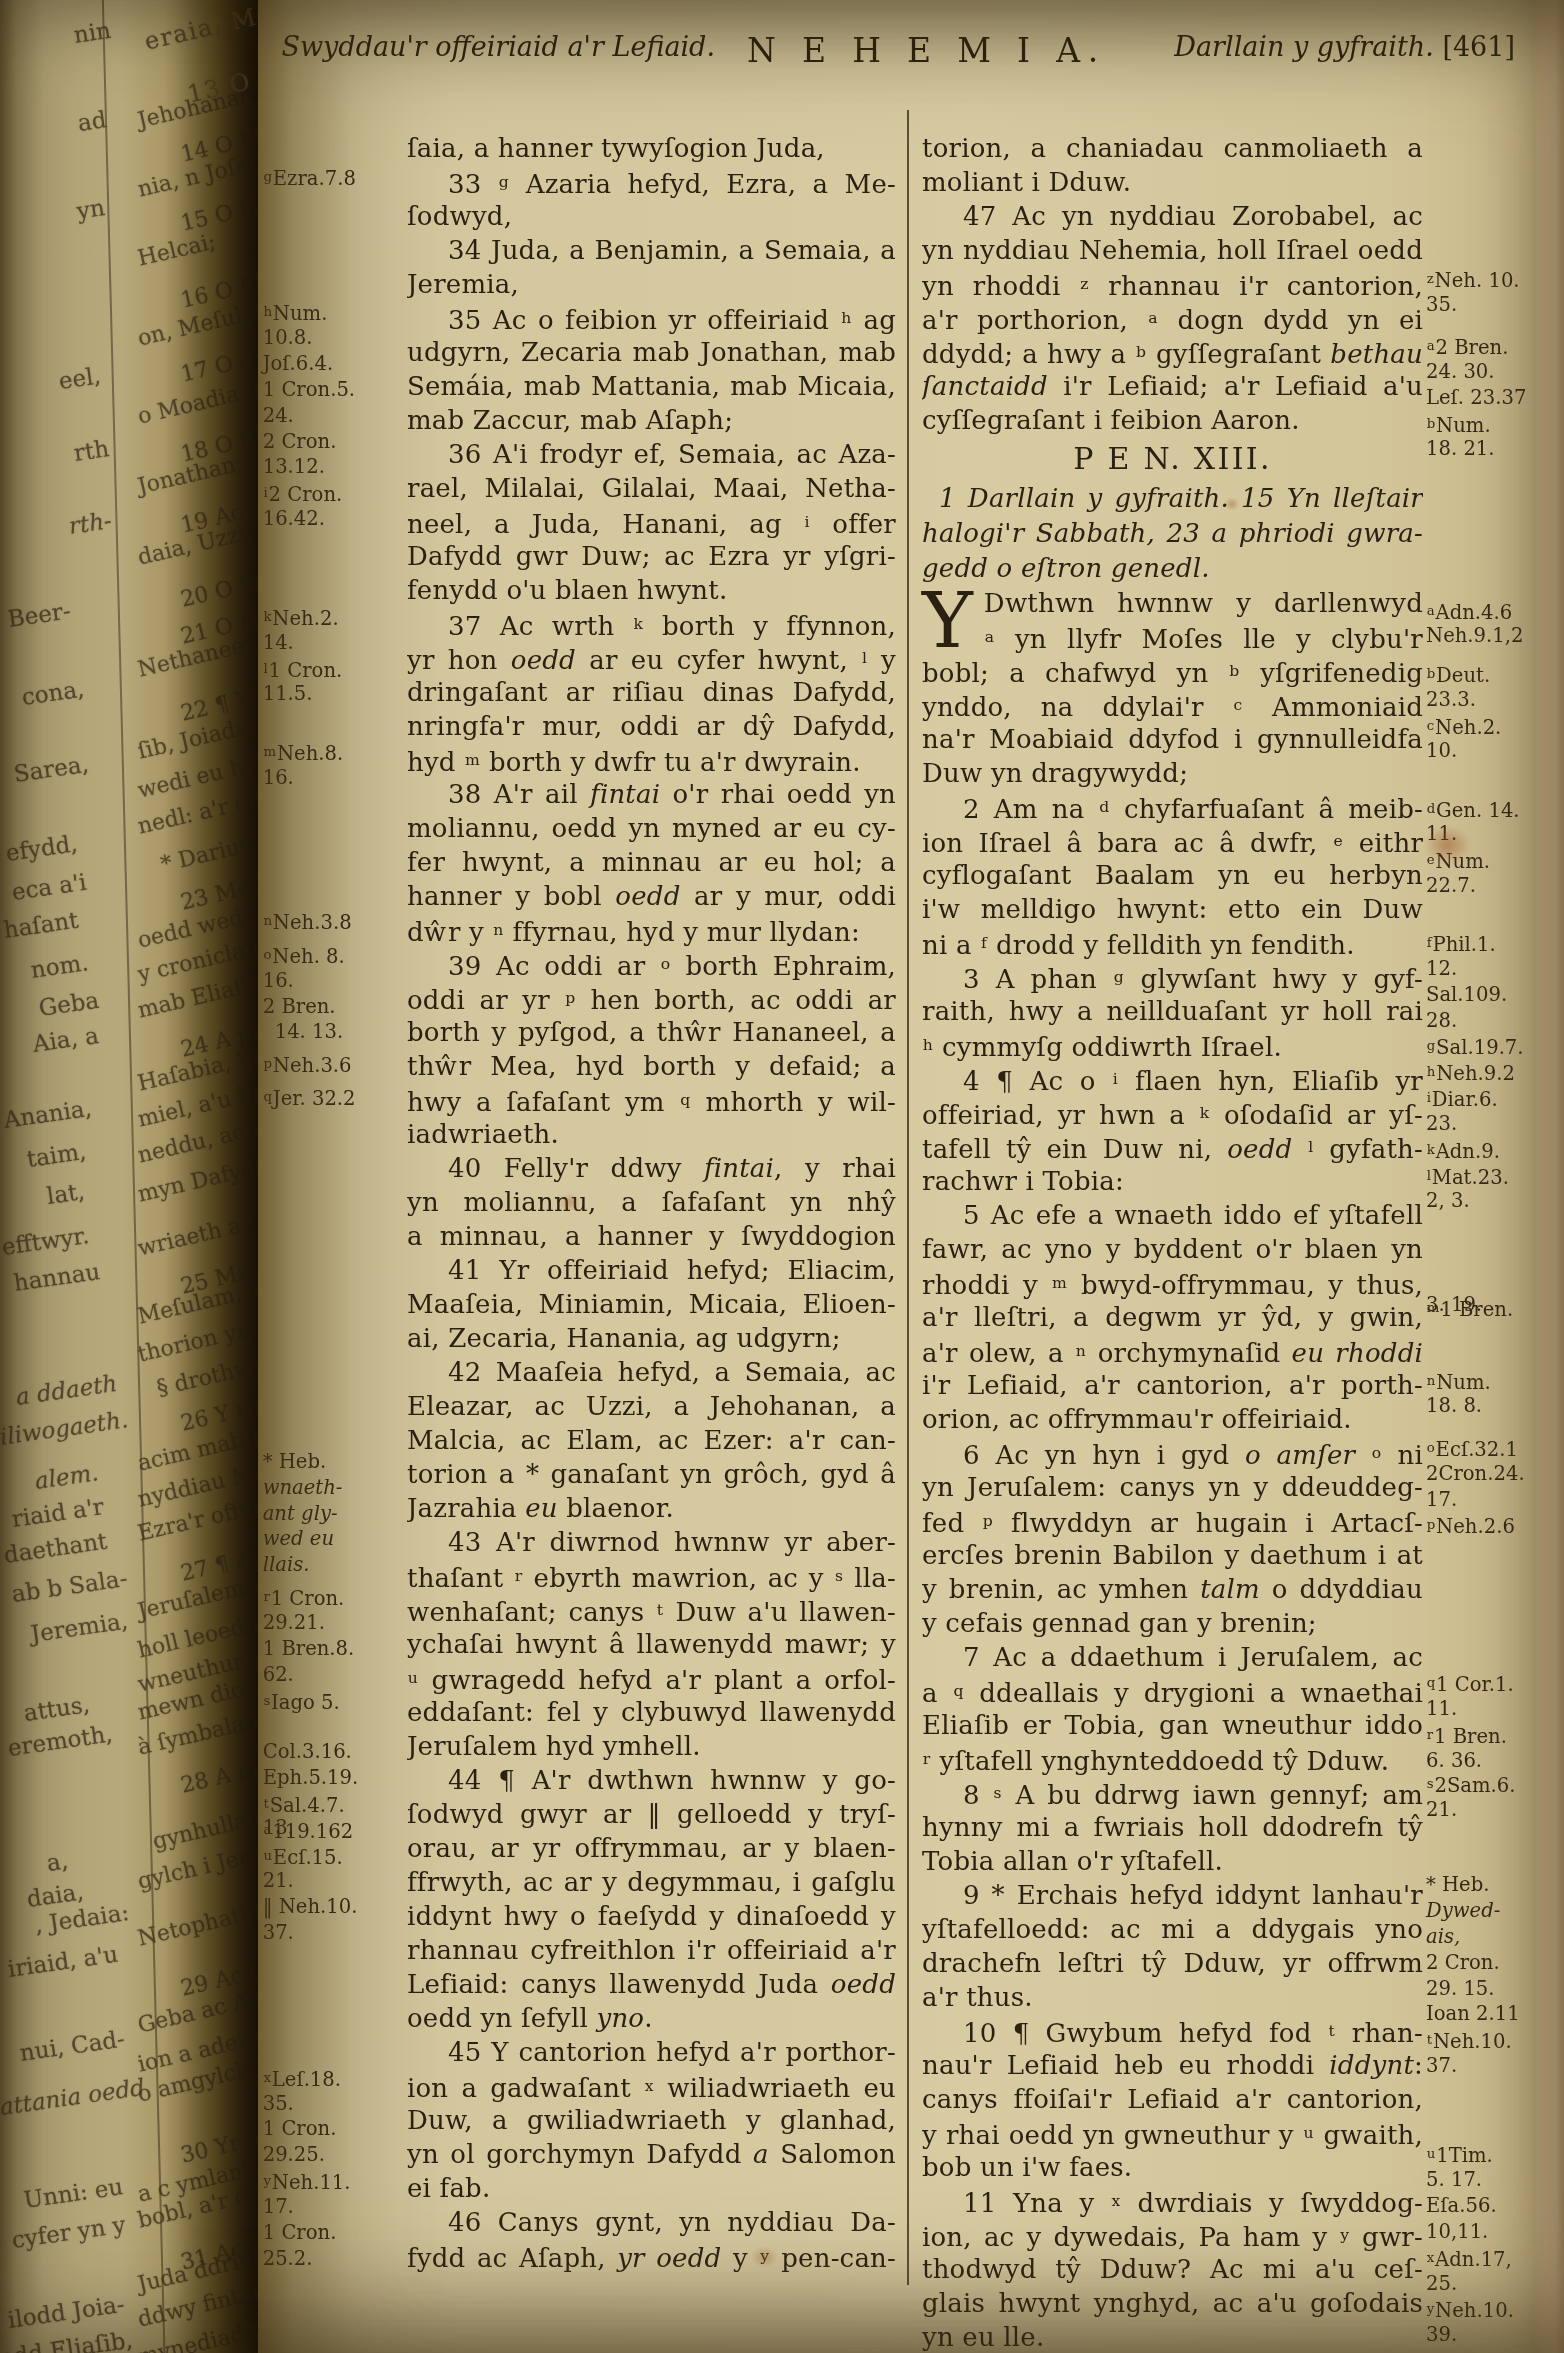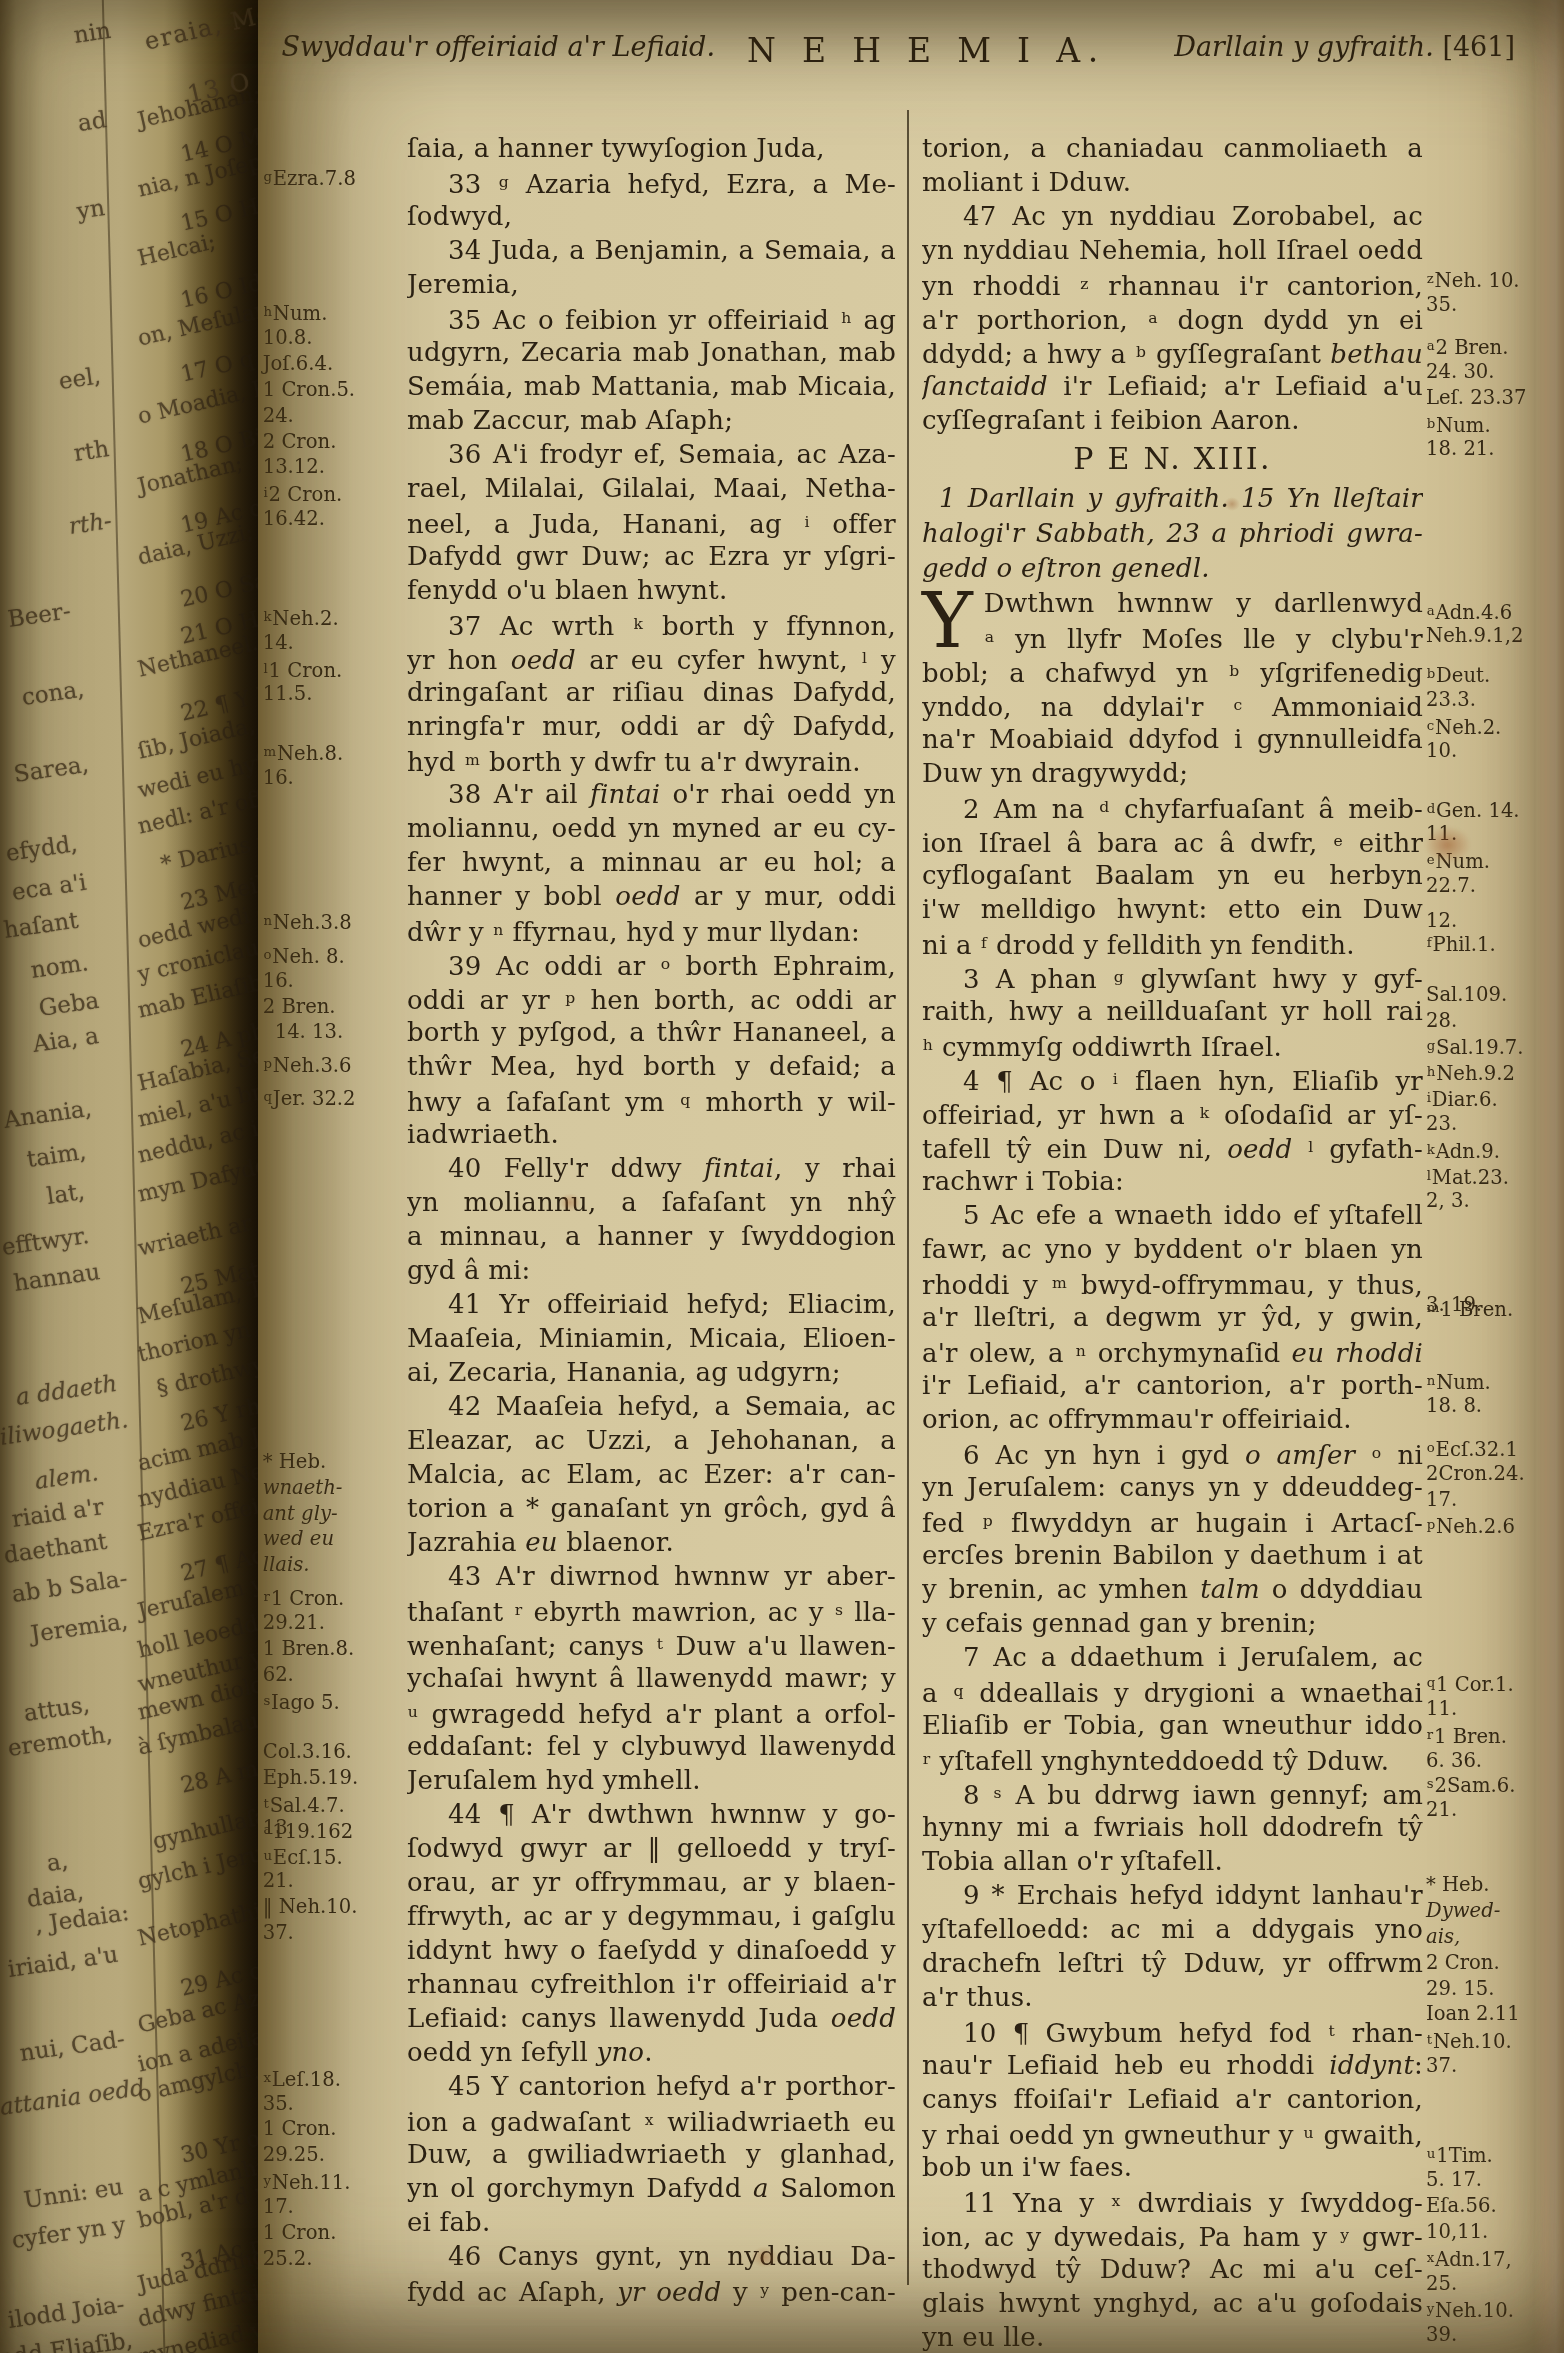--- a/index.html
+++ b/index.html
@@ -286,21 +286,20 @@
           <div class="line"><span>oddi ar yr </span><span class="sup">p</span><span> hen borth, ac oddi ar</span></div>
           <div class="line"><span>borth y pyſgod, a thŵr Hananeel, a</span></div>
           <div class="line"><span>thŵr Mea, hyd borth y defaid; a</span></div>
           <div class="line"><span>hwy a ſafaſant ym </span><span class="sup">q</span><span> mhorth y wil-</span></div>
           <div class="line last"><span>iadwriaeth.</span></div>
         </div>
         <div class="block verse ind">
           <div class="line first"><span>40 Felly'r ddwy </span><span class="i">fintai</span><span>, y rhai oedd</span></div>
           <div class="line"><span>yn moliannu, a ſafaſant yn nhŷ Dduw,</span></div>
           <div class="line"><span>a minnau, a hanner y ſwyddogion</span></div>
-          <div class="line last"><span>gyd â mi:</span></div>
         </div>
         <div class="block verse ind">
           <div class="line first"><span>41 Yr offeiriaid hefyd; Eliacim,</span></div>
           <div class="line"><span>Maaſeia, Miniamin, Micaia, Elioen-</span></div>
           <div class="line last"><span>ai, Zecaria, Hanania, ag udgyrn;</span></div>
         </div>
         <div class="block verse ind">
           <div class="line first"><span>42 Maaſeia hefyd, a Semaia, ac</span></div>
           <div class="line"><span>Eleazar, ac Uzzi, a Jehohanan, a</span></div>
           <div class="line"><span>Malcia, ac Elam, ac Ezer: a'r can-</span></div>
@@ -446,21 +445,21 @@
         <div class="mnote" style="top: 624px;"><span>Neh.9.1,2</span></div>
         <div class="mnote" style="top: 662px;"><span class="sup">b</span><span>Deut.</span></div>
         <div class="mnote" style="top: 688px;"><span>23.3.</span></div>
         <div class="mnote" style="top: 714px;"><span class="sup">c</span><span>Neh.2.</span></div>
         <div class="mnote" style="top: 739px;"><span>10.</span></div>
         <div class="mnote" style="top: 797px;"><span class="sup">d</span><span>Gen. 14.</span></div>
         <div class="mnote" style="top: 822px;"><span>11.</span></div>
         <div class="mnote" style="top: 848px;"><span class="sup">e</span><span>Num.</span></div>
         <div class="mnote" style="top: 874px;"><span>22.7.</span></div>
         <div class="mnote" style="top: 931px;"><span class="sup">f</span><span>Phil.1.</span></div>
-        <div class="mnote" style="top: 909px; text-align: center;"><span>12.</span></div>
+        <div class="mnote" style="top: 957px; text-align: center;"><span>12.</span></div>
         <div class="mnote" style="top: 983px;"><span>Sal.109.</span></div>
         <div class="mnote" style="top: 1009px;"><span>28.</span></div>
         <div class="mnote" style="top: 1034px;"><span class="sup">g</span><span>Sal.19.7.</span></div>
         <div class="mnote" style="top: 1060px;"><span class="sup">h</span><span>Neh.9.2</span></div>
         <div class="mnote" style="top: 1086px;"><span class="sup">i</span><span>Diar.6.</span></div>
         <div class="mnote" style="top: 1112px;"><span>23.</span></div>
         <div class="mnote" style="top: 1138px;"><span class="sup">k</span><span>Adn.9.</span></div>
         <div class="mnote" style="top: 1164px;"><span class="sup">l</span><span>Mat.23.</span></div>
         <div class="mnote" style="top: 1189px;"><span>2, 3.</span></div>
         <div class="mnote" style="top: 1268px; margin-top: 28px;"><span class="sup">m</span><span>1 Bren.</span></div>

